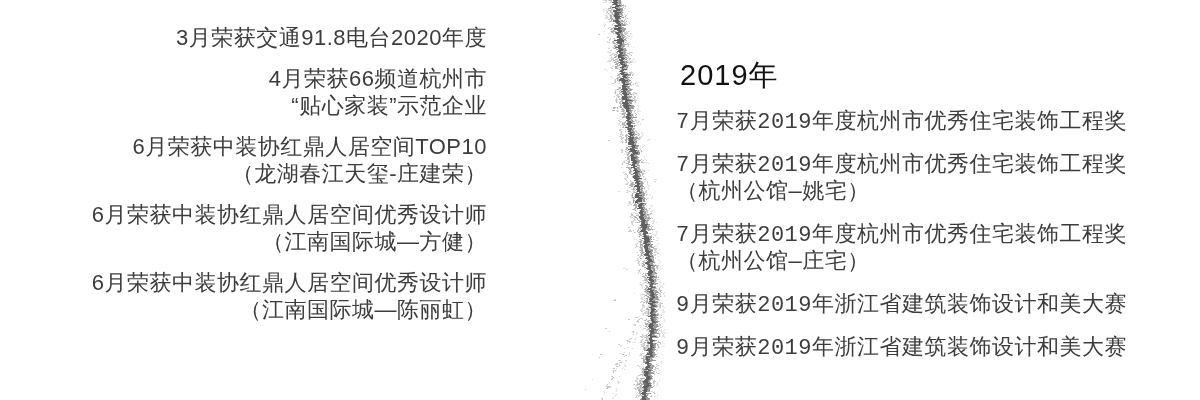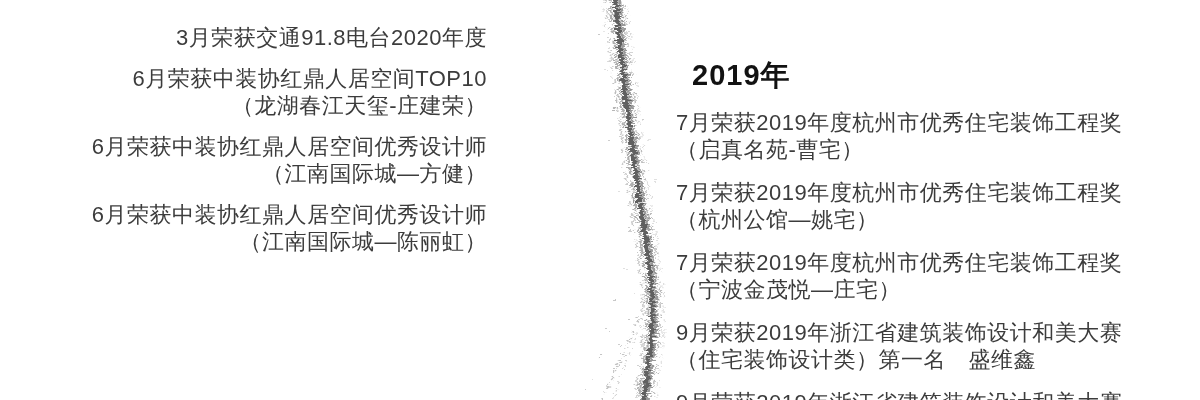--- a/index.html
+++ b/index.html
@@ -34,38 +34,42 @@
   .col-right {
     position: absolute;
     left: 676px;
     top: 60px;
     width: 500px;
     font-size: 22px;
     line-height: 27px;
     letter-spacing: 0.5px;
   }
   .year-heading {
-    margin: 0 0 18px 16px;
+    margin: 0 0 18px 4px;
     font-size: 29px;
     line-height: 31px;
-    font-weight: 700;
+    font-weight: 400;
     color: #121212;
     letter-spacing: 1px;
   }
-  .col-right .award { margin-bottom: 16px; }
+  .col-right .award { margin-bottom: 16px; font-family: Liberation Mono, monospace; }
   .award-line { white-space: pre-wrap; }
 </style>
 </head>
 <body>
 
 <div class="canvas">
 
   <div class="col-left">
     <div class="award">
       <div class="award-line">3月荣获交通91.8电台2020年度</div>
+    </div>
+    <div class="award">
+      <div class="award-line">4月荣获66频道杭州市</div>
+      <div class="award-line">“贴心家装”示范企业</div>
     </div>
     <div class="award">
       <div class="award-line">6月荣获中装协红鼎人居空间TOP10</div>
       <div class="award-line">（龙湖春江天玺-庄建荣）</div>
     </div>
     <div class="award">
       <div class="award-line">6月荣获中装协红鼎人居空间优秀设计师</div>
       <div class="award-line">（江南国际城—方健）</div>
     </div>
     <div class="award">
@@ -121,32 +125,30 @@
             <circle cx="94" cy="360" r="0.9"></circle>
         </g>
       </g>
     </svg>
   </div>
 
   <div class="col-right">
     <h2 class="year-heading">2019年</h2>
     <div class="award">
       <div class="award-line">7月荣获2019年度杭州市优秀住宅装饰工程奖</div>
-      <div class="award-line">（启真名苑-曹宅）</div>
     </div>
     <div class="award">
       <div class="award-line">7月荣获2019年度杭州市优秀住宅装饰工程奖</div>
       <div class="award-line">（杭州公馆—姚宅）</div>
     </div>
     <div class="award">
       <div class="award-line">7月荣获2019年度杭州市优秀住宅装饰工程奖</div>
-      <div class="award-line">（宁波金茂悦—庄宅）</div>
+      <div class="award-line">（杭州公馆—庄宅）</div>
     </div>
     <div class="award">
       <div class="award-line">9月荣获2019年浙江省建筑装饰设计和美大赛</div>
-      <div class="award-line">（住宅装饰设计类）第一名　盛维鑫</div>
     </div>
     <div class="award">
       <div class="award-line">9月荣获2019年浙江省建筑装饰设计和美大赛</div>
     </div>
   </div>
 
 </div>
 
 </body></html>

